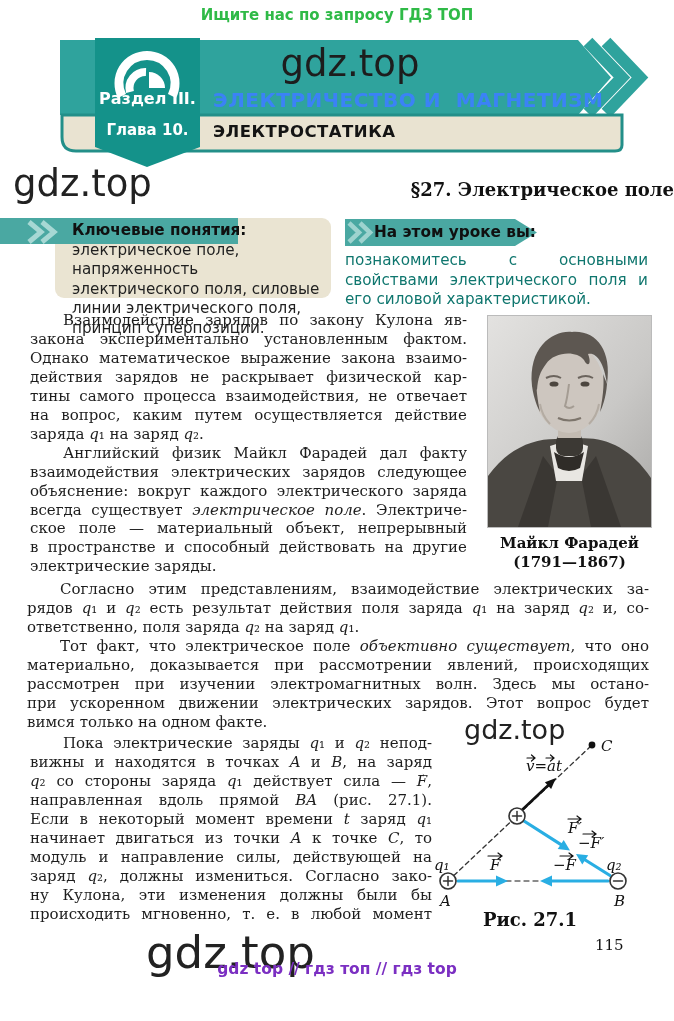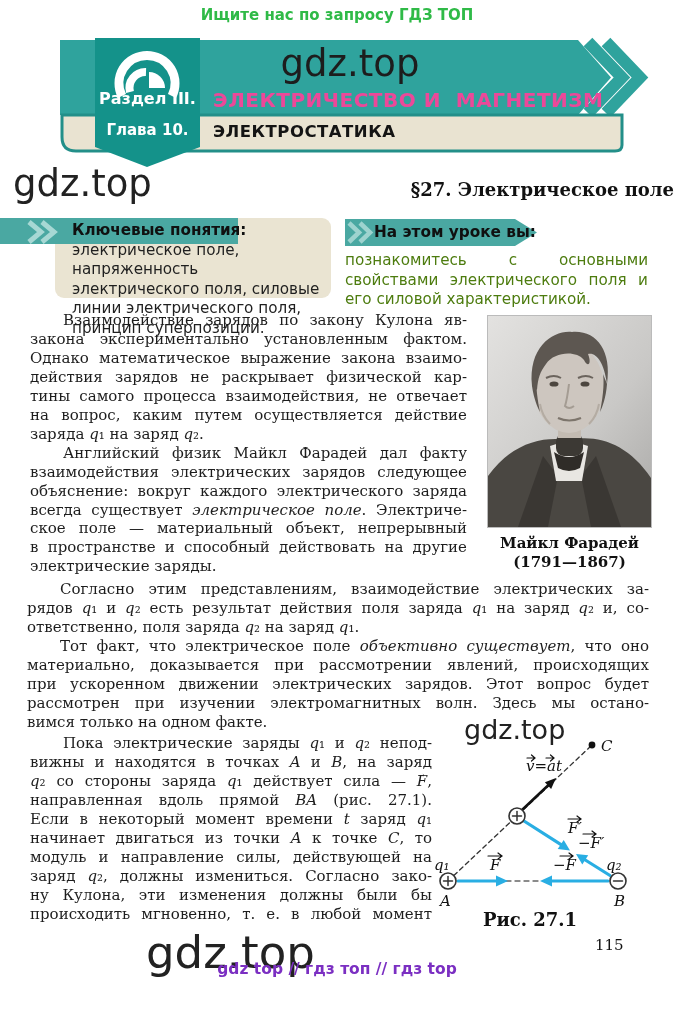--- a/index.html
+++ b/index.html
@@ -3,21 +3,21 @@
 <meta charset="utf-8">
 <style>
   html,body{margin:0;padding:0;background:#fff;}
   .page{position:relative;width:674px;height:1021px;background:#fff;overflow:hidden;
         font-family:"DejaVu Sans","Liberation Sans",sans-serif;}
   .abs{position:absolute;}
   
   .topbar{left:0;top:6px;width:674px;text-align:center;font-size:15px;font-weight:600;color:#2fba47;}
   
   .hdr-gdz{left:240px;top:42px;width:220px;text-align:center;font-size:37px;color:#1d1d1d;}
-  .hdr-title{left:213px;top:88px;font-size:20px;font-weight:bold;color:#ec4899;letter-spacing:.5px;white-space:pre;}
+  .hdr-title{left:213px;top:88px;font-size:20px;font-weight:bold;color:#3b82f6;letter-spacing:.5px;white-space:pre;}
   .hdr-sub{left:213px;top:122px;font-size:16.5px;font-weight:bold;color:#141414;letter-spacing:.5px;}
   .hdr-razdel{left:95px;top:89px;width:105px;text-align:center;font-size:16px;font-weight:bold;color:#fff;}
   .hdr-glava{left:95px;top:121px;width:105px;text-align:center;font-size:15px;font-weight:bold;color:#fff;}
   
   .wm{color:#222;font-family:"DejaVu Sans","Liberation Sans",sans-serif;}
   .wm-topleft{left:13px;top:162px;font-size:37px;}
   .wm-middle{left:464px;top:714px;font-size:27px;}
   .wm-bottom{left:146px;top:926px;font-size:45px;}
   
   .section-title{left:0;top:179px;width:674px;text-align:right;
@@ -26,21 +26,21 @@
   .kc-box{left:55px;top:218px;width:276px;height:80px;background:#eae4d2;border-radius:9px;}
   .kc-band{left:0;top:218px;width:238px;height:26px;background:#4aa8a2;}
   .kc-chev{left:26px;top:219px;}
   .kc-text{left:72px;top:221px;width:252px;font-size:15.2px;line-height:19.5px;color:#1f1f1f;}
   .kc-text b{color:#101010;}
   
   .lg-banner{left:345px;top:219px;width:192px;height:27px;background:#4aa8a2;
      clip-path:polygon(0 0,170px 0,192px 50%,170px 100%,0 100%);}
   .lg-chev{left:347px;top:220px;}
   .lg-title{left:374px;top:223px;font-size:15.3px;font-weight:bold;color:#101010;}
-  .lg-text{left:345px;top:251px;width:303px;font-size:15.2px;line-height:19.6px;color:#4d7c0f;text-align:justify;}
+  .lg-text{left:345px;top:251px;width:303px;font-size:15.2px;line-height:19.6px;color:#0f766e;text-align:justify;}
   
   .tblock{font-family:"DejaVu Serif","Liberation Serif",serif;font-size:15px;line-height:18.95px;color:#1d1d1d;}
   .tblock1{left:30px;top:311px;width:437px;}
   .tblock2{left:27px;top:580px;width:622px;}
   .tblock3{left:30px;top:734px;width:402px;}
   .tline{text-align:justify;text-align-last:justify;}
   .tlast{text-align-last:left;}
   .tfirst{text-indent:33px;}
   .vec{position:relative;font-style:italic;}
   .vec::after{content:"\2192";position:absolute;left:.12em;top:-.68em;font-size:.55em;font-style:normal;}
@@ -132,22 +132,22 @@
     </div>
   <div class="abs tblock tblock2">
       <div>
         <div class="tline tfirst">Согласно этим представлениям, взаимодействие электрических за-</div>
         <div class="tline">рядов <i>q</i>₁ и <i>q</i>₂ есть результат действия поля заряда <i>q</i>₁ на заряд <i>q</i>₂ и, со-</div>
         <div class="tline tlast">ответственно, поля заряда <i>q</i>₂ на заряд <i>q</i>₁.</div>
       </div>
       <div>
         <div class="tline tfirst">Тот факт, что электрическое поле <i>объективно существует</i>, что оно</div>
         <div class="tline">материально, доказывается при рассмотрении явлений, происходящих</div>
+        <div class="tline">рассмотрен при изучении электромагнитных волн. Здесь мы остано-</div>
         <div class="tline">при ускоренном движении электрических зарядов. Этот вопрос будет</div>
-        <div class="tline">рассмотрен при изучении электромагнитных волн. Здесь мы остано-</div>
         <div class="tline tlast">вимся только на одном факте.</div>
       </div>
     </div>
   <div class="abs tblock tblock3">
       <div>
         <div class="tline tfirst">Пока электрические заряды <i>q</i>₁ и <i>q</i>₂ непод-</div>
         <div class="tline">вижны и находятся в точках <i>A</i> и <i>B</i>, на заряд</div>
         <div class="tline"><i>q</i>₂ со стороны заряда <i>q</i>₁ действует сила — <i class="vec">F</i>,</div>
         <div class="tline">направленная вдоль прямой <i>BA</i> (рис. 27.1).</div>
         <div class="tline">Если в некоторый момент времени <i>t</i> заряд <i>q</i>₁</div>

